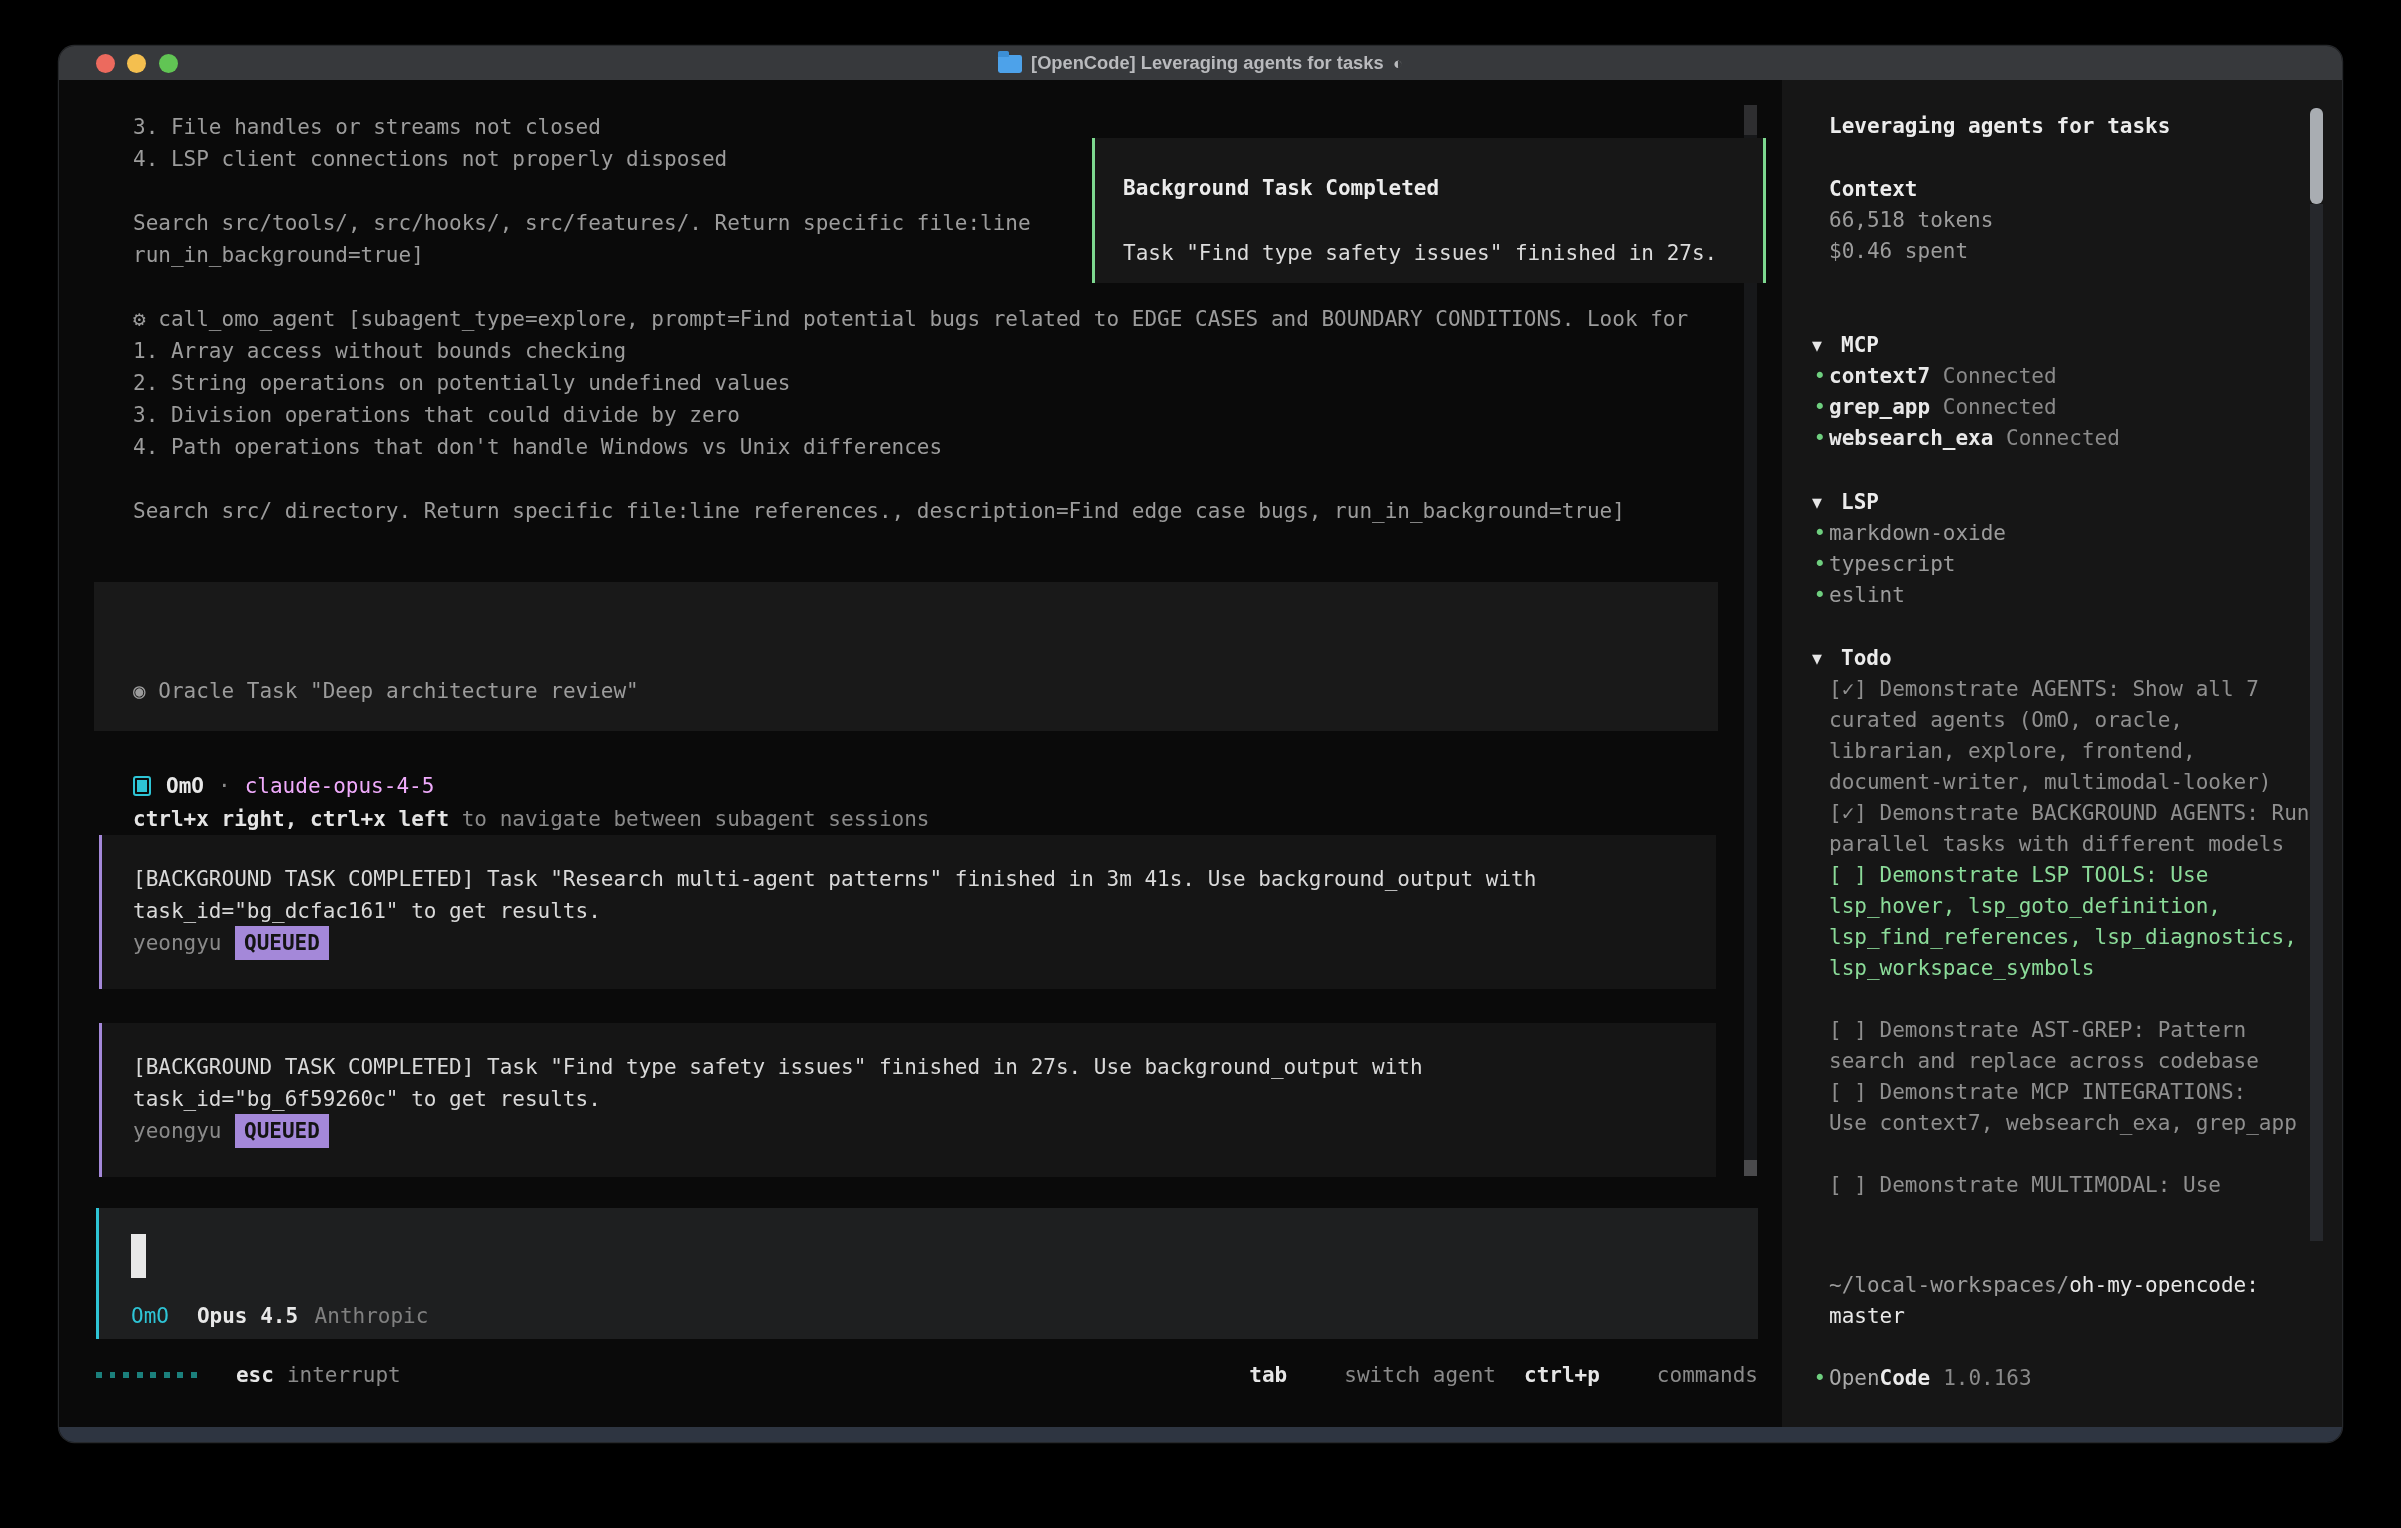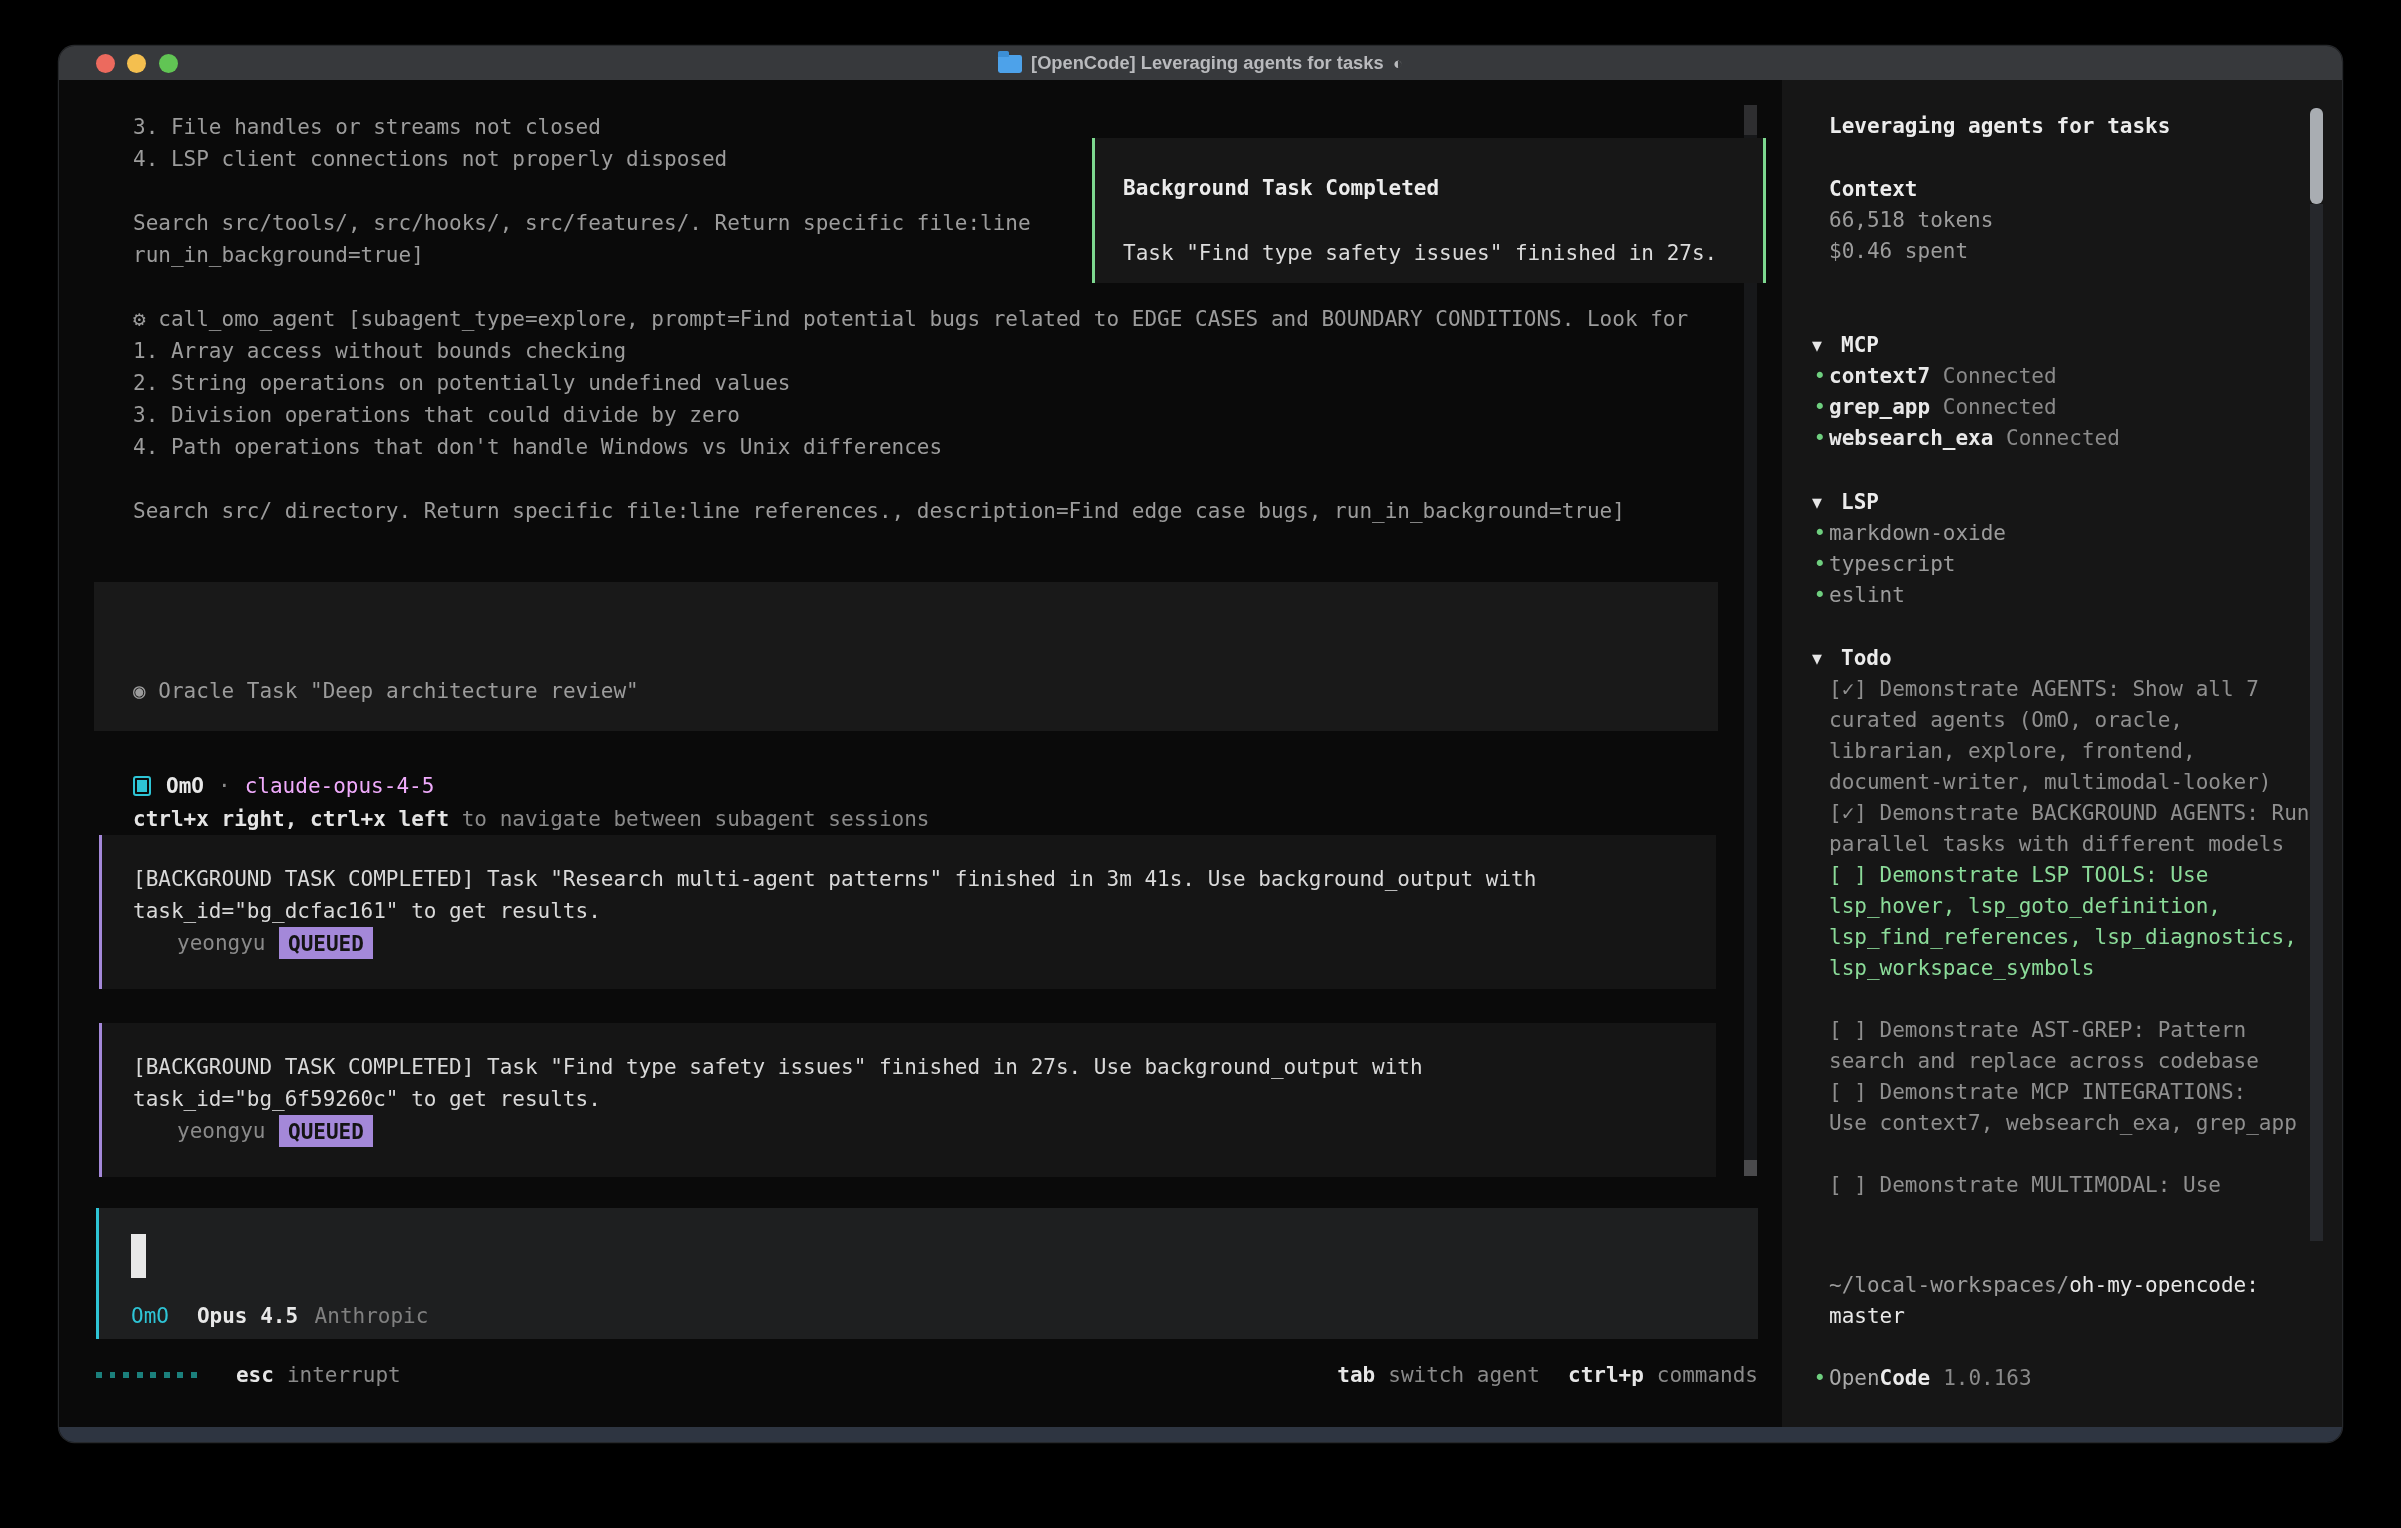--- a/index.html
+++ b/index.html
@@ -50,39 +50,39 @@
   .agent-row { position:absolute; left:74px; top:690px; height:32px; display:flex; align-items:center; }
   .omo-icon { width:17.7px; height:20px; border:2.4px solid #2ec5d6; border-radius:3px; position:relative; margin-right:15.4px; }
   .omo-icon::after { content:""; position:absolute; left:1.8px; top:1.8px; right:1.8px; bottom:1.8px; background:#2ec5d6; }
   .agent-name { color:#e8e8e8; font-weight:bold; margin-right:14px; }
   .agent-sep { color:#8a8a8a; margin-right:14px; }
   .agent-model { color:#f0abfc; }
 
   .msg { position:absolute; left:40px; width:1617px; height:154px; background:#151515;
          border-left:3.5px solid #a488d9; padding:28px 27px 0 31px; }
   .msg-text { color:#d9d9d9; width:1536px; white-space:pre-wrap; }
-  .msg-meta { display:flex; height:32px;margin-left:44px; }
+  .msg-meta { display:flex; align-items:center; height:32px; }
   .msg-author { color:#8a8a8a; margin-right:13px; }
   .badge { background:#a488d9; color:#141414; font-weight:bold; padding:1.2px 9.5px; }
 
   .inputbox { position:absolute; left:37px; top:1128px; width:1662px; height:131px;
               background:#1e1f20; border-left:3.5px solid #2ec5d6; }
   .cursor { position:absolute; left:32px; top:26px; width:15.4px; height:44px; background:#e8e8e8; }
   .input-meta { position:absolute; left:32px; bottom:7px; height:32px; display:flex; align-items:center; }
   .im-agent { color:#2ec5d6; margin-right:28px; }
   .im-model { color:#e8e8e8; font-weight:bold; margin-right:16.5px; }
   .im-provider { color:#808080; }
 
   .statusbar { position:absolute; left:37px; top:1279px; width:1662px; height:32px; display:flex; align-items:center; }
   .spinner { display:flex; gap:7.7px; margin-right:39px; }
   .spin-dot { width:5.9px; height:5.9px; background:#1b807c; }
   .key { color:#e6e6e6; font-weight:bold; }
   .keylabel { color:#8a8a8a; margin-left:13px; }
   .sb-right { margin-left:auto; display:flex; align-items:center; }
-  .sb-right .group { display:flex; align-items:center; margin-left:28px; }
+  .sb-right .group { display:flex; align-items:center; margin-left:28px;gap:44px; }
 
   
   .sb-block { position:absolute; left:47px; width:485px; line-height:31px; }
   .sb-title { top:31px; color:#ececec; font-weight:bold; }
   .sb-heading { color:#ececec; font-weight:bold; }
   .gray { color:#9c9c9c; }
   .sec-head { position:relative; left:-17px; display:flex; align-items:center; }
   .sec-arrow { color:#e6e6e6; font-size:16.5px; width:29px; }
   .bullet-item { position:relative; }
   .bullet { position:absolute; left:-15.4px; top:0; color:#6fcf7f; }

